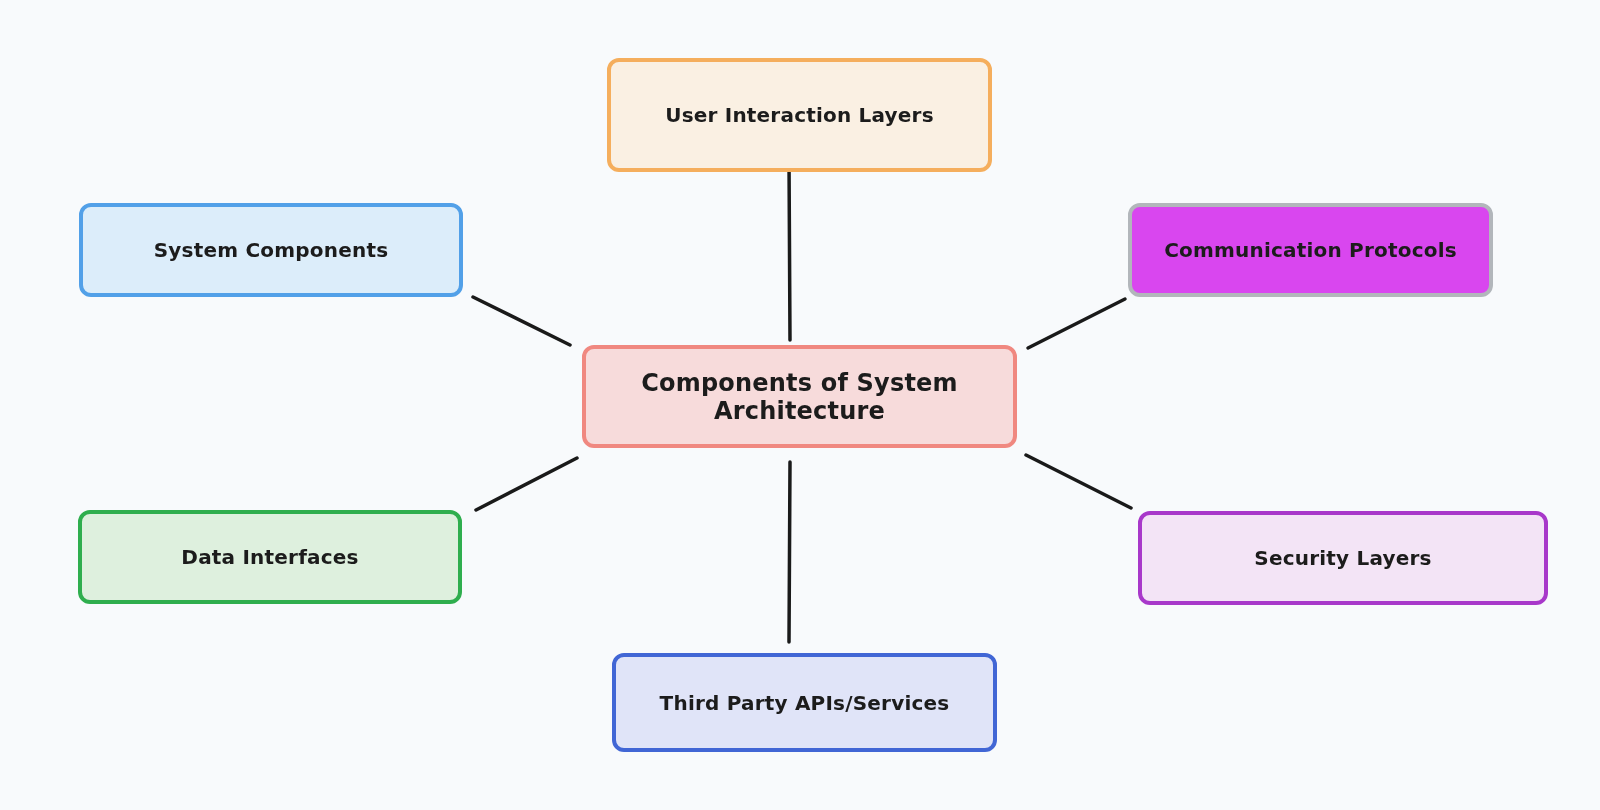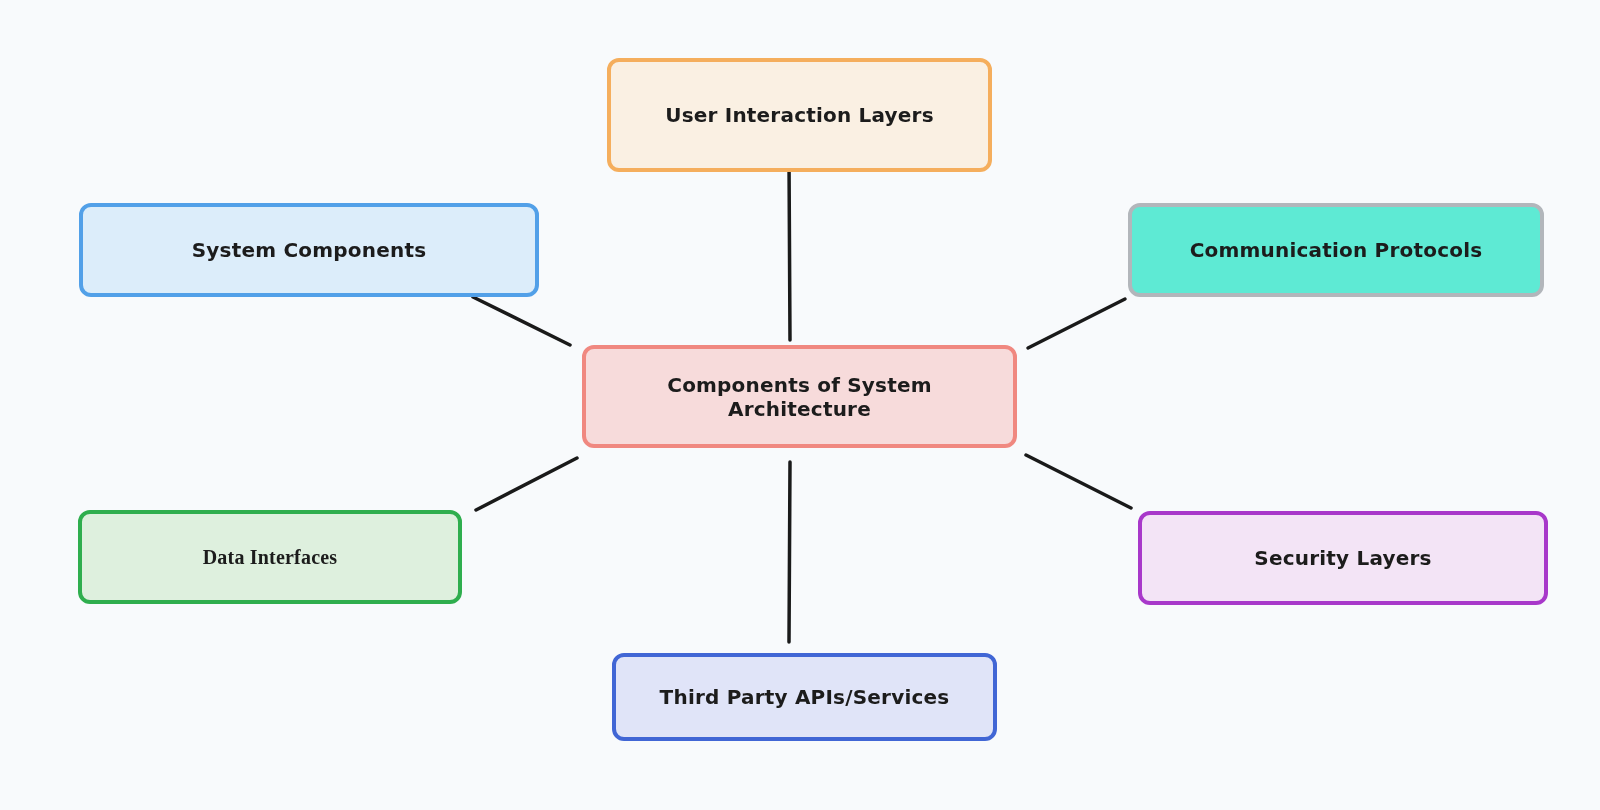--- a/index.html
+++ b/index.html
@@ -30,21 +30,21 @@
     align-items: center;
     justify-content: center;
     text-align: center;
     font-weight: 700;
     font-size: 20px;
     letter-spacing: 0.2px;
     color: #1c1c1c;
     cursor: pointer;
   }
   .node--center {
-    font-size: 20px;
+    font-size: 24px;
   }
   .node span {
     padding: 0 10px;
     pointer-events: none;
   }
 </style>
 </head>
 <body>
 
 <div class="canvas" style="background: rgb(248, 250, 252);">
@@ -53,32 +53,32 @@
       <line x1="570" y1="345" x2="473" y2="297" stroke="#1a1a1a" stroke-width="3.5" stroke-linecap="round"></line>
       <line x1="1028" y1="348" x2="1125" y2="299" stroke="#1a1a1a" stroke-width="3.5" stroke-linecap="round"></line>
       <line x1="577" y1="458" x2="476" y2="510" stroke="#1a1a1a" stroke-width="3.5" stroke-linecap="round"></line>
       <line x1="1026" y1="455" x2="1131" y2="508" stroke="#1a1a1a" stroke-width="3.5" stroke-linecap="round"></line>
       <line x1="790" y1="462" x2="789" y2="642" stroke="#1a1a1a" stroke-width="3.5" stroke-linecap="round"></line>
     </svg>
   <div>
       <div class="node" style="left: 607px; top: 58px; width: 385px; height: 114px; background: rgb(250, 240, 227); border-color: rgb(245, 174, 93);">
         <span>User Interaction Layers</span>
       </div>
-      <div class="node" style="left: 79px; top: 203px; width: 460px; height: 94px; background: rgb(220, 237, 250); border-color: rgb(82, 160, 232);">
+      <div class="node" style="left: 79px; top: 203px; width: 384px; height: 94px; background: rgb(220, 237, 250); border-color: rgb(82, 160, 232);">
         <span>System Components</span>
       </div>
-      <div class="node" style="left: 1128px; top: 203px; width: 416px; height: 94px; background: #5eead4; border-color: rgb(178, 182, 187);">
+      <div class="node" style="left: 1128px; top: 203px; width: 365px; height: 94px; background: #d946ef; border-color: rgb(178, 182, 187);">
         <span>Communication Protocols</span>
       </div>
       <div class="node node--center" style="left: 582px; top: 345px; width: 435px; height: 103px; background: rgb(247, 219, 219); border-color: rgb(240, 136, 128);">
         <span>Components of System Architecture</span>
       </div>
-      <div class="node" style="left: 78px; top: 510px; width: 384px; height: 94px; background: rgb(222, 240, 222); border-color: rgb(47, 174, 78); font-family: Liberation Serif, serif;">
+      <div class="node" style="left: 78px; top: 510px; width: 384px; height: 94px; background: rgb(222, 240, 222); border-color: rgb(47, 174, 78);">
         <span>Data Interfaces</span>
       </div>
       <div class="node" style="left: 1138px; top: 511px; width: 410px; height: 94px; background: rgb(243, 228, 246); border-color: rgb(168, 56, 202);">
         <span>Security Layers</span>
       </div>
-      <div class="node" style="left: 612px; top: 653px; width: 385px; height: 88px; background: rgb(224, 228, 248); border-color: rgb(65, 102, 213); text-align: center;">
+      <div class="node" style="left: 612px; top: 653px; width: 385px; height: 99px; background: rgb(224, 228, 248); border-color: rgb(65, 102, 213); text-align: center;">
         <span>Third Party APIs/Services</span>
       </div>
     </div>
 </div>
 
 </body></html>

